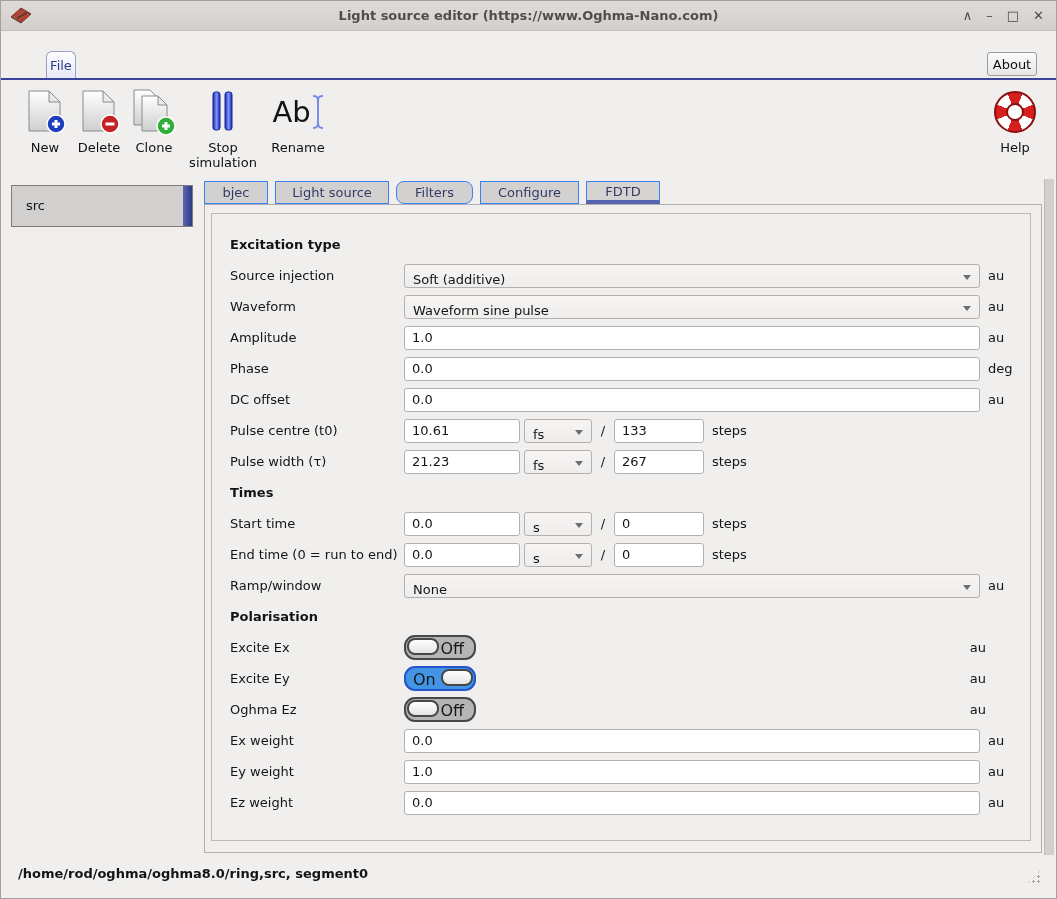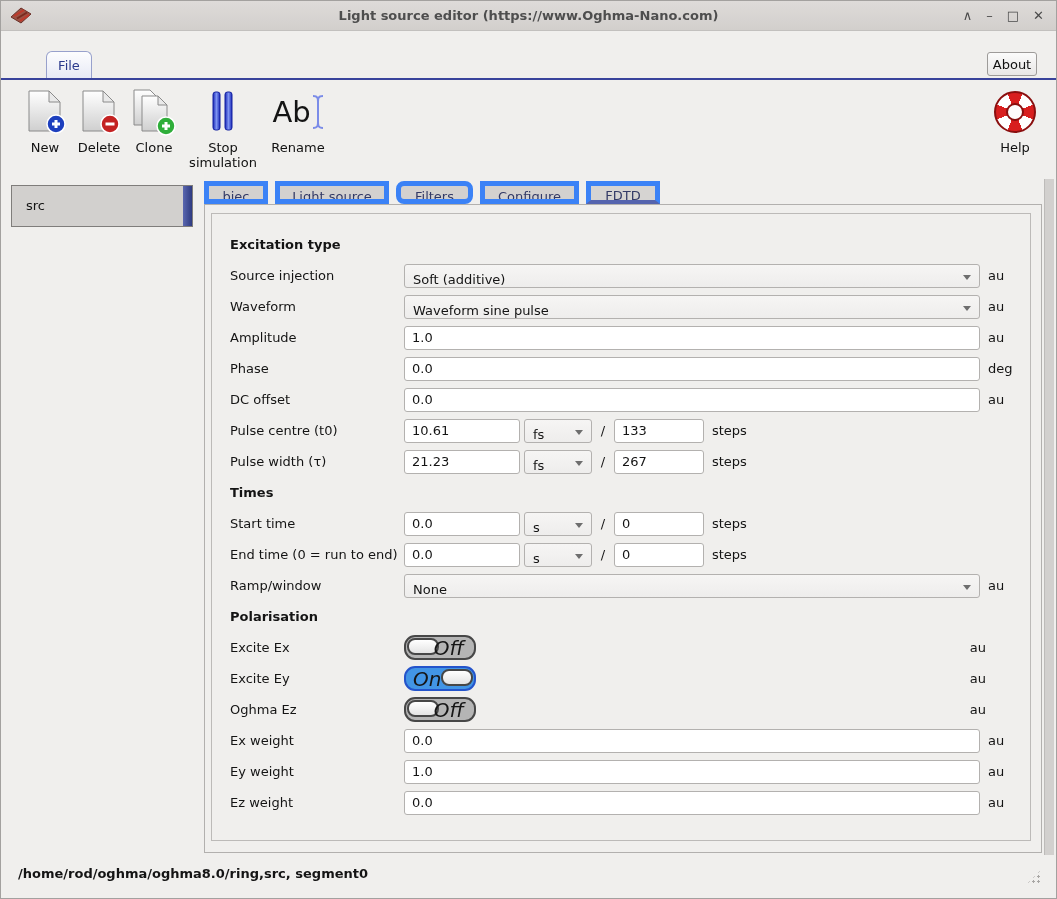--- a/index.html
+++ b/index.html
@@ -7,42 +7,42 @@
   .window{position:absolute;inset:0;width:1057px;height:899px;background:#f0efed;border:1px solid #a3a19f;box-sizing:border-box;}
 
   
   .titlebar{position:absolute;left:0;top:0;width:100%;height:30px;background:linear-gradient(#dedbd9,#d2cfcc);border-bottom:1px solid #c2c0be;box-sizing:border-box;}
   .app-icon{position:absolute;left:8px;top:4px;width:24px;height:22px;}
   .win-title{position:absolute;left:0;right:0;top:7px;text-align:center;font-size:13px;font-weight:bold;color:#4e4e4e;}
   .win-controls{position:absolute;right:12px;top:6px;display:flex;gap:14px;}
   .win-btn{font-size:13px;color:#4a4a4a;cursor:default;line-height:17px;}
 
   
-  .file-tab{position:absolute;left:45px;top:50px;width:46px;height:27px;background:linear-gradient(#fdfdfe,#e7eaf6);border:1px solid #98a1cc;border-bottom:none;border-radius:6px 6px 0 0;color:#2b3a8c;font-size:13px;text-align:center;line-height:27px;box-sizing:border-box;}
+  .file-tab{position:absolute;left:45px;top:50px;width:30px;height:27px;background:linear-gradient(#fdfdfe,#e7eaf6);border:1px solid #98a1cc;border-bottom:none;border-radius:6px 6px 0 0;color:#2b3a8c;font-size:13px;text-align:center;line-height:27px;box-sizing:border-box;}
   .menu-underline{position:absolute;left:0;top:77px;width:100%;height:2px;}
   .about-btn{position:absolute;right:19px;top:51px;width:50px;height:24px;background:linear-gradient(#fbfbfb,#e8e7e6);border:1px solid #9d9b99;border-radius:3px;font-size:13px;color:#111;text-align:center;line-height:23px;box-sizing:border-box;}
 
   
   .toolbar{position:absolute;left:0;top:84px;width:100%;height:88px;}
   .tb-item{position:absolute;top:2px;text-align:center;cursor:default;}
   .tb-icon{height:50px;display:flex;align-items:center;justify-content:center;}
   .tb-label{font-size:13px;color:#111;margin-top:3px;line-height:15px;}
   .lifebuoy{width:42px;height:42px;border-radius:50%;border:2px solid #8a0f0f;box-sizing:border-box;position:relative;
     background:conic-gradient(from 22.5deg,#fff 0 45deg,#d81f1f 0 90deg,#fff 0 135deg,#d81f1f 0 180deg,#fff 0 225deg,#d81f1f 0 270deg,#fff 0 315deg,#d81f1f 0 360deg);}
   .lifebuoy::after{content:"";position:absolute;inset:10px;background:#fdfdfd;border:2px solid #8a0f0f;border-radius:50%;}
   .rename-glyph{font-size:29px;color:#141414;display:flex;align-items:center;}
 
   
   .src-item{position:absolute;left:10px;top:184px;width:182px;height:42px;background:#d2d0ce;border:1px solid #7f7d7b;box-sizing:border-box;}
   .src-label{position:absolute;left:14px;top:12px;font-size:13px;color:#141414;}
   .sel-strip{position:absolute;right:0;top:0;width:9px;height:100%;background:linear-gradient(90deg,#5a67b0,#2e3a80);}
 
   
   .tabbar{position:absolute;left:203px;top:180px;width:838px;height:23px;}
-  .tab{position:absolute;top:0;height:23px;background:#d3d1cf;border:5px solid #3b82f6;box-sizing:border-box;color:#333a66;font-size:13px;text-align:center;line-height:22px;overflow:hidden;white-space:nowrap;}
+  .tab{position:absolute;top:0;height:23px;background:#d3d1cf;border:1px solid #3b82f6;box-sizing:border-box;color:#333a66;font-size:13px;text-align:center;line-height:22px;overflow:hidden;white-space:nowrap;}
   .tab.active{border-bottom:4px solid #5564ae;line-height:19px;background:#d6d4d2;}
 
   
   .content-frame{position:absolute;left:203px;top:203px;width:838px;height:649px;background:#f0efed;border:1px solid #b2b0ae;box-sizing:border-box;}
   .inner-panel{position:absolute;left:6px;top:8px;width:820px;height:628px;border:1px solid #bcbab8;box-sizing:border-box;padding:15px 0 0 18px;overflow:hidden;}
   .scroll-strip{position:absolute;right:2px;top:178px;width:9px;height:676px;background:#d2d0ce;border-left:1px solid #bdbbb9;}
 
   .frow{display:flex;align-items:center;height:31px;font-size:13px;color:#141414;}
   .frow .lbl{width:174px;flex:none;}
   .frow.heading .lbl{width:auto;font-weight:bold;}
@@ -54,21 +54,21 @@
   .combo::after{content:"";position:absolute;right:8px;top:10px;border-left:4px solid transparent;border-right:4px solid transparent;border-top:5px solid #6e6e6e;}
   .combo.w-sel{width:68px;margin-left:4px;}
   .combo.w-full{width:576px;}
   .slash{width:22px;text-align:center;flex:none;}
   .unit{margin-left:8px;flex:none;}
   .steps-lbl{margin-left:8px;flex:none;}
 
   
   .toggle{position:relative;width:72px;height:25px;border:2px solid #474747;border-radius:11px;box-sizing:border-box;flex:none;}
   .toggle .knob{position:absolute;top:1px;width:32px;height:17px;border:2px solid #474747;border-radius:8px;background:linear-gradient(#ffffff,#e4e4e4);box-sizing:border-box;}
-  .toggle .tg-text{position:absolute;top:50%;transform:translateY(-50%);font-size:20px;color:#161616;font-style:italic;}
+  .toggle .tg-text{position:absolute;top:50%;transform:translateY(-50%);font-size:16px;color:#161616;}
   .toggle.off{background:#b5b5b5;}
   .toggle.off .knob{left:1px;}
   .toggle.off .tg-text{right:10px;}
   .toggle.on{background:#4295e5;}
   .toggle.on .knob{right:1px;}
   .toggle.on .tg-text{left:7px;}
   .toggle.focused{border-color:#2454cb;}
   .toggle-spacer{flex:1;}
 
   

